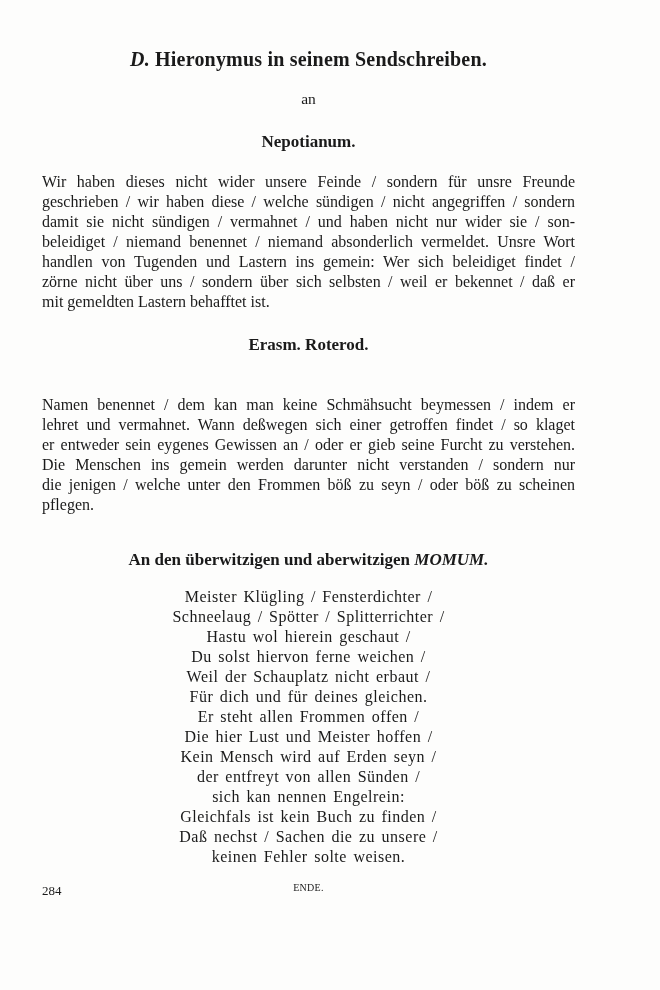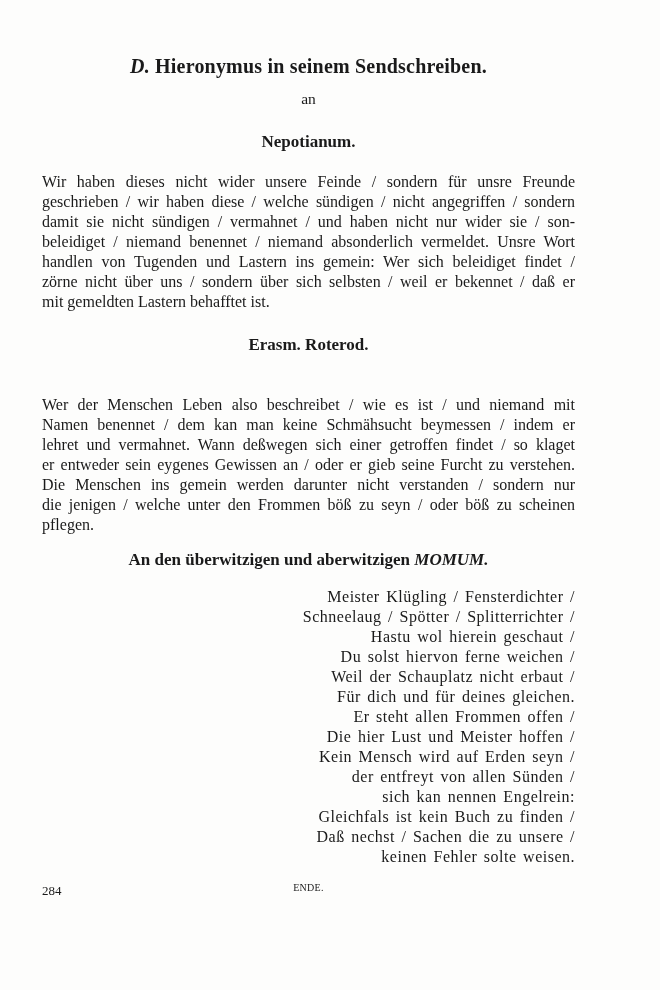--- a/index.html
+++ b/index.html
@@ -31,51 +31,50 @@
     line-height: 20px;
     text-align: justify;
     text-align-last: justify;
     white-space: normal;
   }
   .plainline {
     line-height: 20px;
     text-align: left;
   }
   .poem { font-size: 16px; letter-spacing: 0.5px; word-spacing: 2px; }
-  .poemline { line-height: 20px; text-align: right; }
+  .poemline { line-height: 20px; text-align: center; }
   .ende { font-size: 10px; letter-spacing: 0.3px; }
   .pagenum { font-size: 13px; width: 100px; text-align: left; }
 </style>
 </head>
 <body>
 
 <div class="page">
 
-  <div class="block center title" style="top:55px">
+  <div class="block center title" style="top:48px">
     <span class="ital">D.</span><span> Hieronymus in seinem Sendschreiben.</span>
   </div>
 
   <div class="block center connector" style="top:90px">an</div>
 
   <div class="block center subhead" style="top:132px">Nepotianum.</div>
 
   <div class="block para" style="top:172px">
     <div class="jline">Wir haben dieses nicht wider unsere Feinde / sondern für unsre Freunde</div>
     <div class="jline">geschrieben / wir haben diese / welche sündigen / nicht angegriffen / sondern</div>
     <div class="jline">damit sie nicht sündigen / vermahnet / und haben nicht nur wider sie / son-</div>
     <div class="jline">beleidiget / niemand benennet / niemand absonderlich vermeldet. Unsre Wort</div>
     <div class="jline">handlen von Tugenden und Lastern ins gemein: Wer sich beleidiget findet /</div>
     <div class="jline">zörne nicht über uns / sondern über sich selbsten / weil er bekennet / daß er</div>
     <div class="plainline">mit gemeldten Lastern behafftet ist.</div>
   </div>
 
   <div class="block center subhead" style="top:335px">Erasm. Roterod.</div>
 
   <div class="block para" style="top:395px">
-    <div class="jline">Wer der Menschen Leben also beschreibet / wie es ist / und niemand mit</div>
     <div class="jline">Namen benennet / dem kan man keine Schmähsucht beymessen / indem er</div>
     <div class="jline">lehret und vermahnet. Wann deßwegen sich einer getroffen findet / so klaget</div>
     <div class="jline">er entweder sein eygenes Gewissen an / oder er gieb seine Furcht zu verstehen.</div>
     <div class="jline">Die Menschen ins gemein werden darunter nicht verstanden / sondern nur</div>
     <div class="jline">die jenigen / welche unter den Frommen böß zu seyn / oder böß zu scheinen</div>
     <div class="plainline">pflegen.</div>
   </div>
 
   <div class="block center subhead" style="top:550px">
     <span>An den überwitzigen und aberwitzigen </span><span class="ital">MOMUM.</span>

